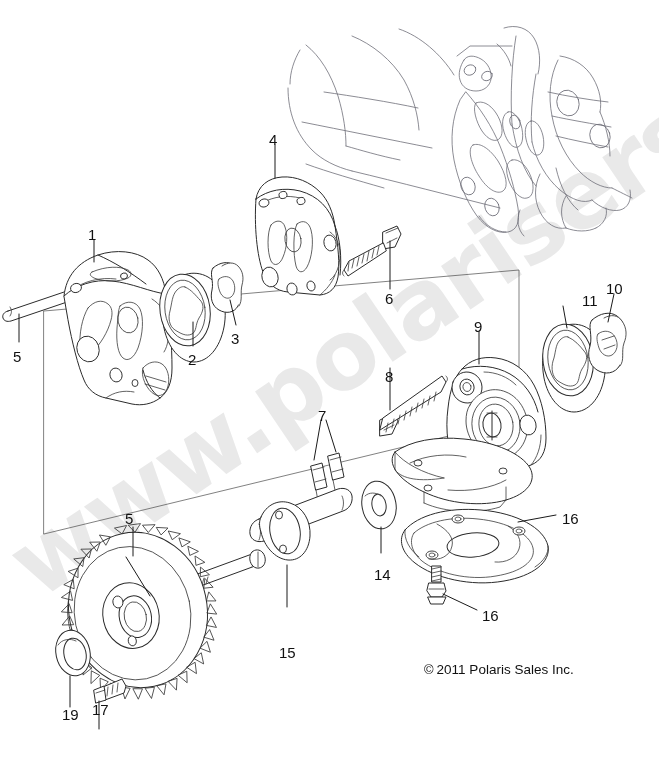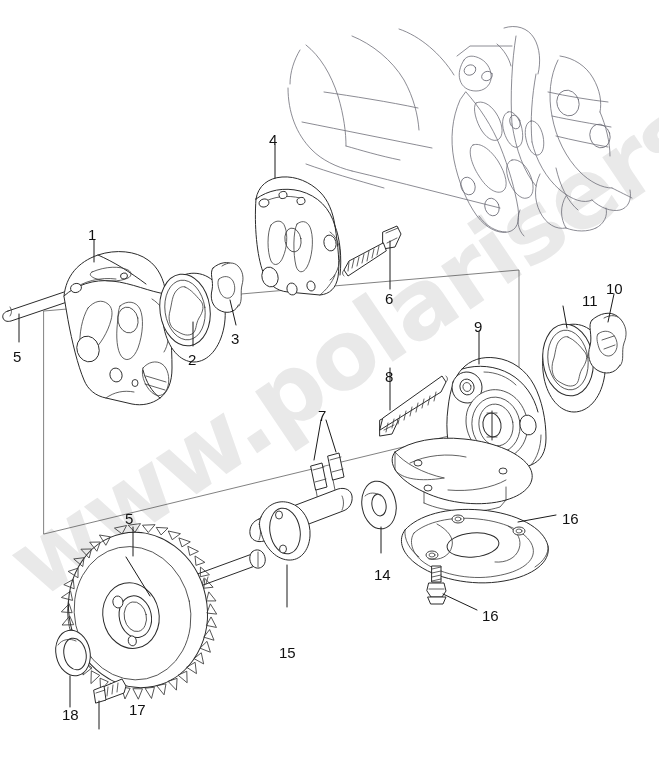--- a/index.html
+++ b/index.html
@@ -529,17 +529,20 @@
   <div class="callout" style="left:318px;top:408px;">7</div>
   <div class="callout" style="left:385px;top:369px;">8</div>
   <div class="callout" style="left:474px;top:319px;">9</div>
   <div class="callout" style="left:606px;top:281px;text-align:right;">10</div>
   <div class="callout" style="left:582px;top:293px;text-align:right;">11</div>
   <div class="callout" style="left:562px;top:511px;">16</div>
   <div class="callout" style="left:482px;top:608px;">16</div>
   <div class="callout" style="left:374px;top:552px;margin-top:15px;">14</div>
   <div class="callout" style="left:279px;top:607px;margin-top:38px;">15</div>
   <div class="callout" style="left:125px;top:511px;">5</div>
-  <div class="callout" style="left:92px;top:702px;margin-left:37px;">17</div>
-  <div class="callout" style="left:62px;top:707px;">18</div>
-
+  <div class="callout" style="left:92px;top:702px;">17</div>
+  <div class="callout" style="left:62px;top:707px;">19</div>
+
+  <div id="copyright" style="left:424px;top:662px;">
+    <span class="csym">©</span><span style="margin-left:3px;">2011 Polaris Sales Inc.</span>
+  </div>
 
 </div>
 
 </body></html>

